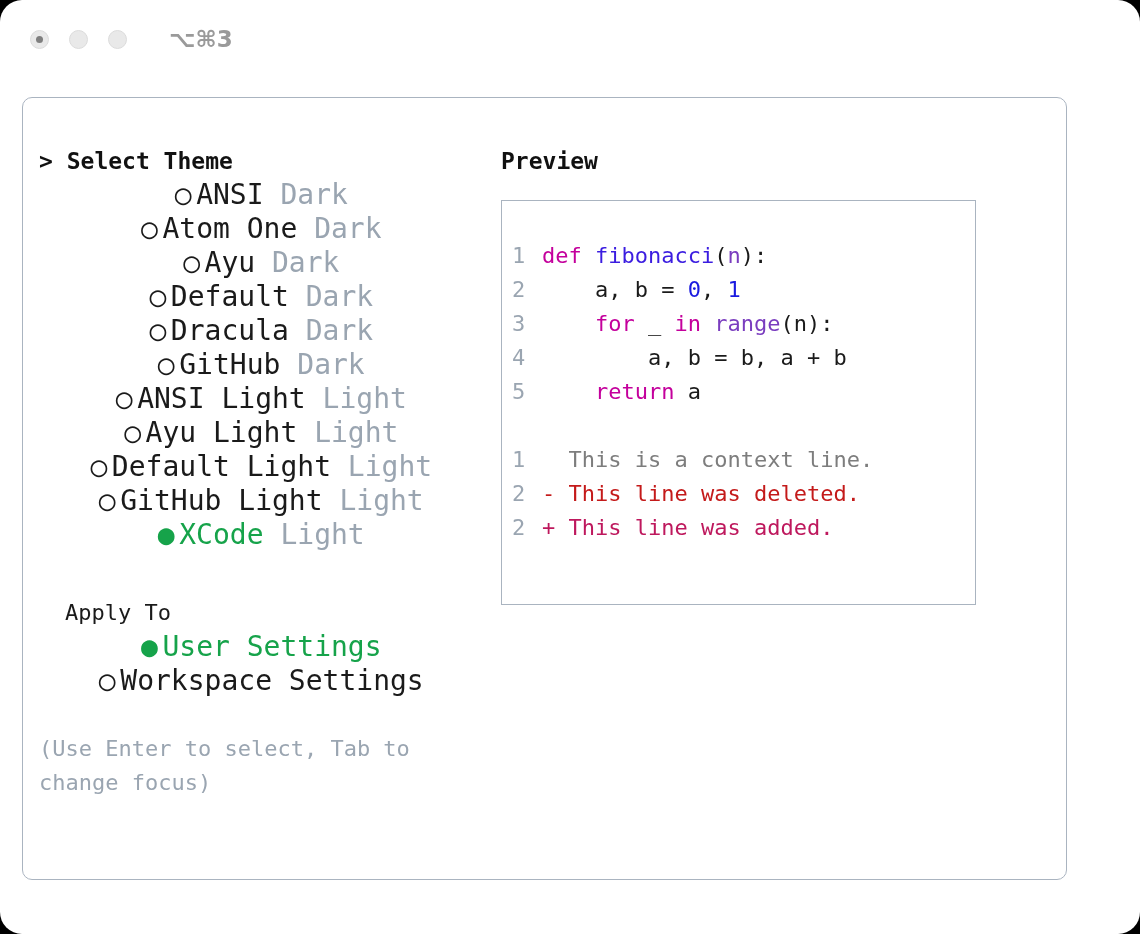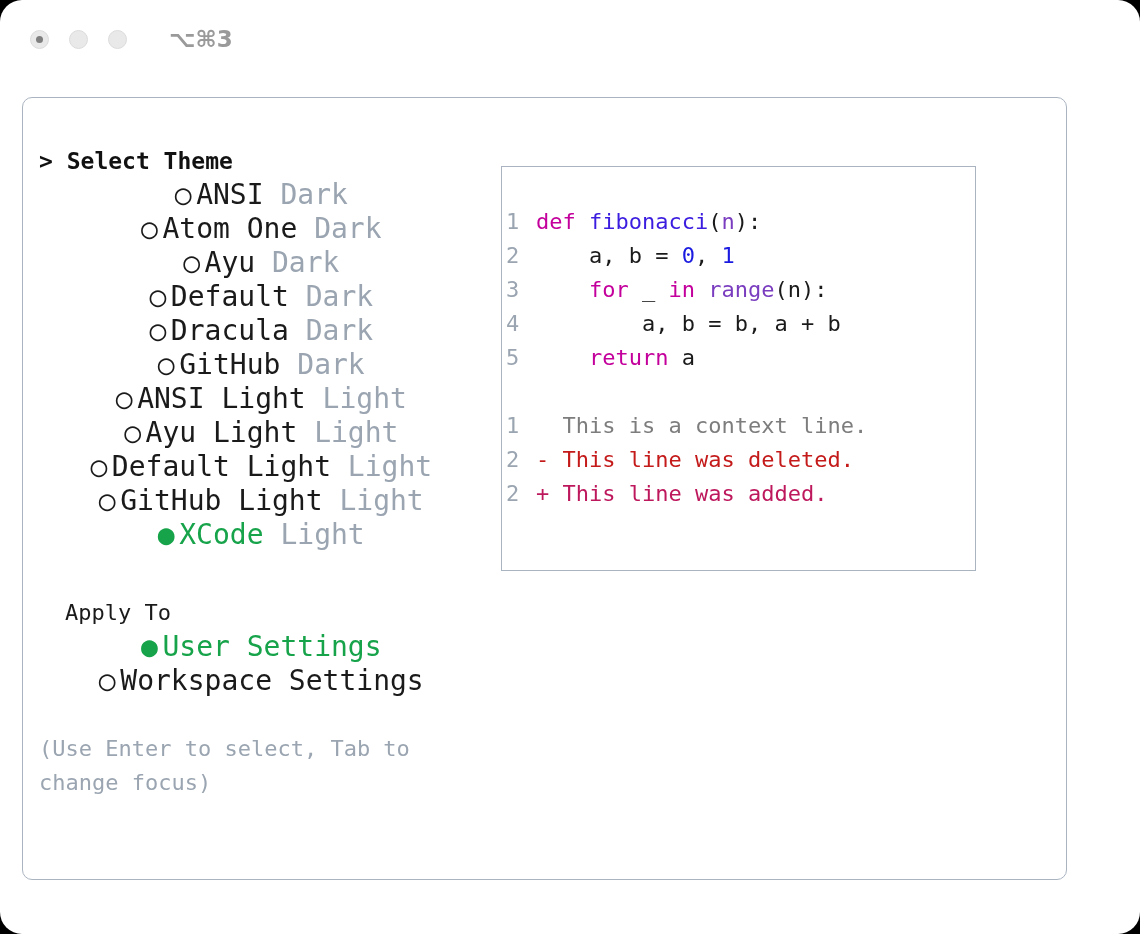--- a/index.html
+++ b/index.html
@@ -149,21 +149,21 @@
     line-height: 34px;
     white-space: pre;
   }
   .code-box {
     margin-top: 22px;
     width: 475px;
     height: 405px;
     border: 1.5px solid #aab4c0;
     box-sizing: border-box;
     background: #ffffff;
-    padding: 38px 0 0 4px;
+    padding: 38px 0 0 10px;
   }
   .code-line {
     font-size: 22px;
     line-height: 34px;
     white-space: pre;
   }
   .ln {
     display: inline-block;
     width: 30px;
     color: #9aa5b1;
@@ -220,20 +220,21 @@
             <div class="opt-row selected"><span class="marker">●</span><span class="opt-label">User Settings</span></div>
             <div class="opt-row"><span class="marker">○</span><span class="opt-label">Workspace Settings</span></div>
           </div>
 
         <div class="spacer-sm"></div>
 
         <div class="hint">(Use Enter to select, Tab to change focus)</div>
       </div>
 
       <div class="right-col">
+        <div class="preview-title">Preview</div>
         <div class="code-box">
           <div id="code-lines">
               <div class="code-line"><span class="ln">1</span><span class="kw">def </span><span class="fn">fibonacci</span><span class="plain">(</span><span class="var">n</span><span class="plain">):</span></div>
               <div class="code-line"><span class="ln">2</span><span class="plain">    a, b = </span><span class="num">0</span><span class="plain">, </span><span class="num">1</span></div>
               <div class="code-line"><span class="ln">3</span><span class="plain">    </span><span class="kw">for</span><span class="plain"> _ </span><span class="kw">in</span><span class="plain"> </span><span class="var">range</span><span class="plain">(n):</span></div>
               <div class="code-line"><span class="ln">4</span><span class="plain">        a, b = b, a + b</span></div>
               <div class="code-line"><span class="ln">5</span><span class="plain">    </span><span class="kw">return</span><span class="plain"> a</span></div>
             </div>
           <div class="blank-line"></div>
           <div id="diff-lines">

